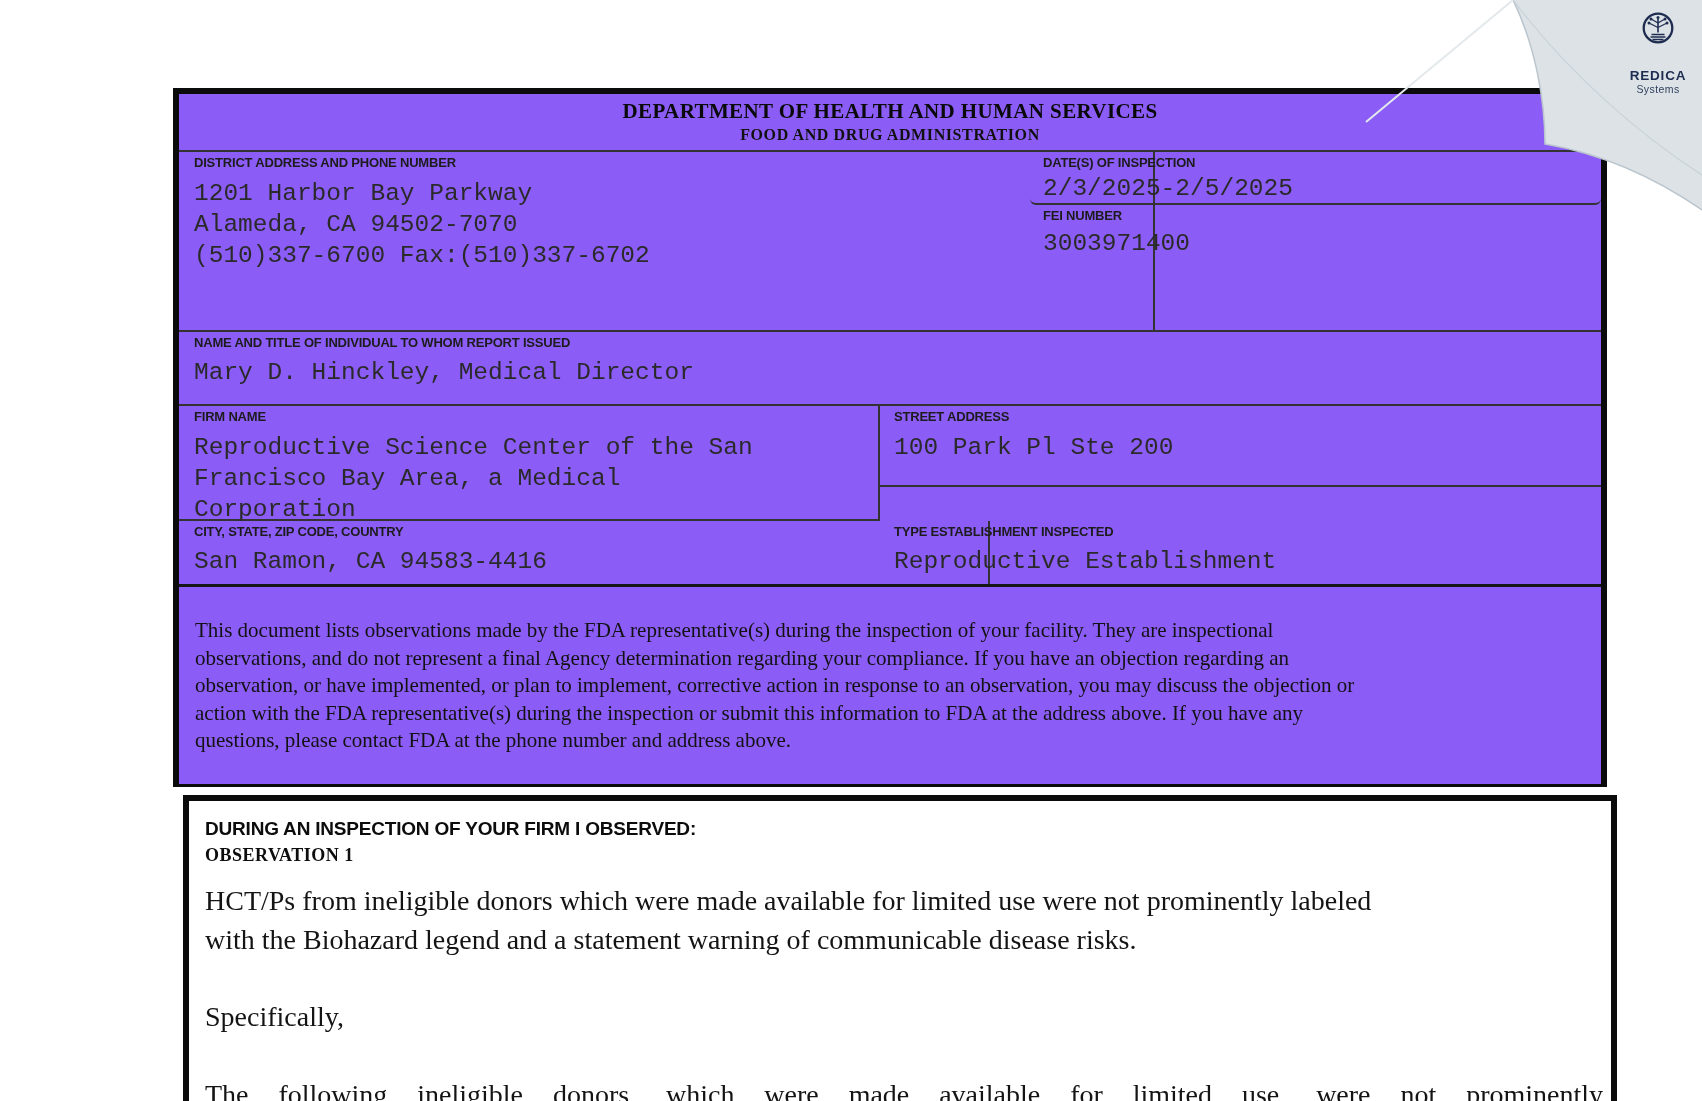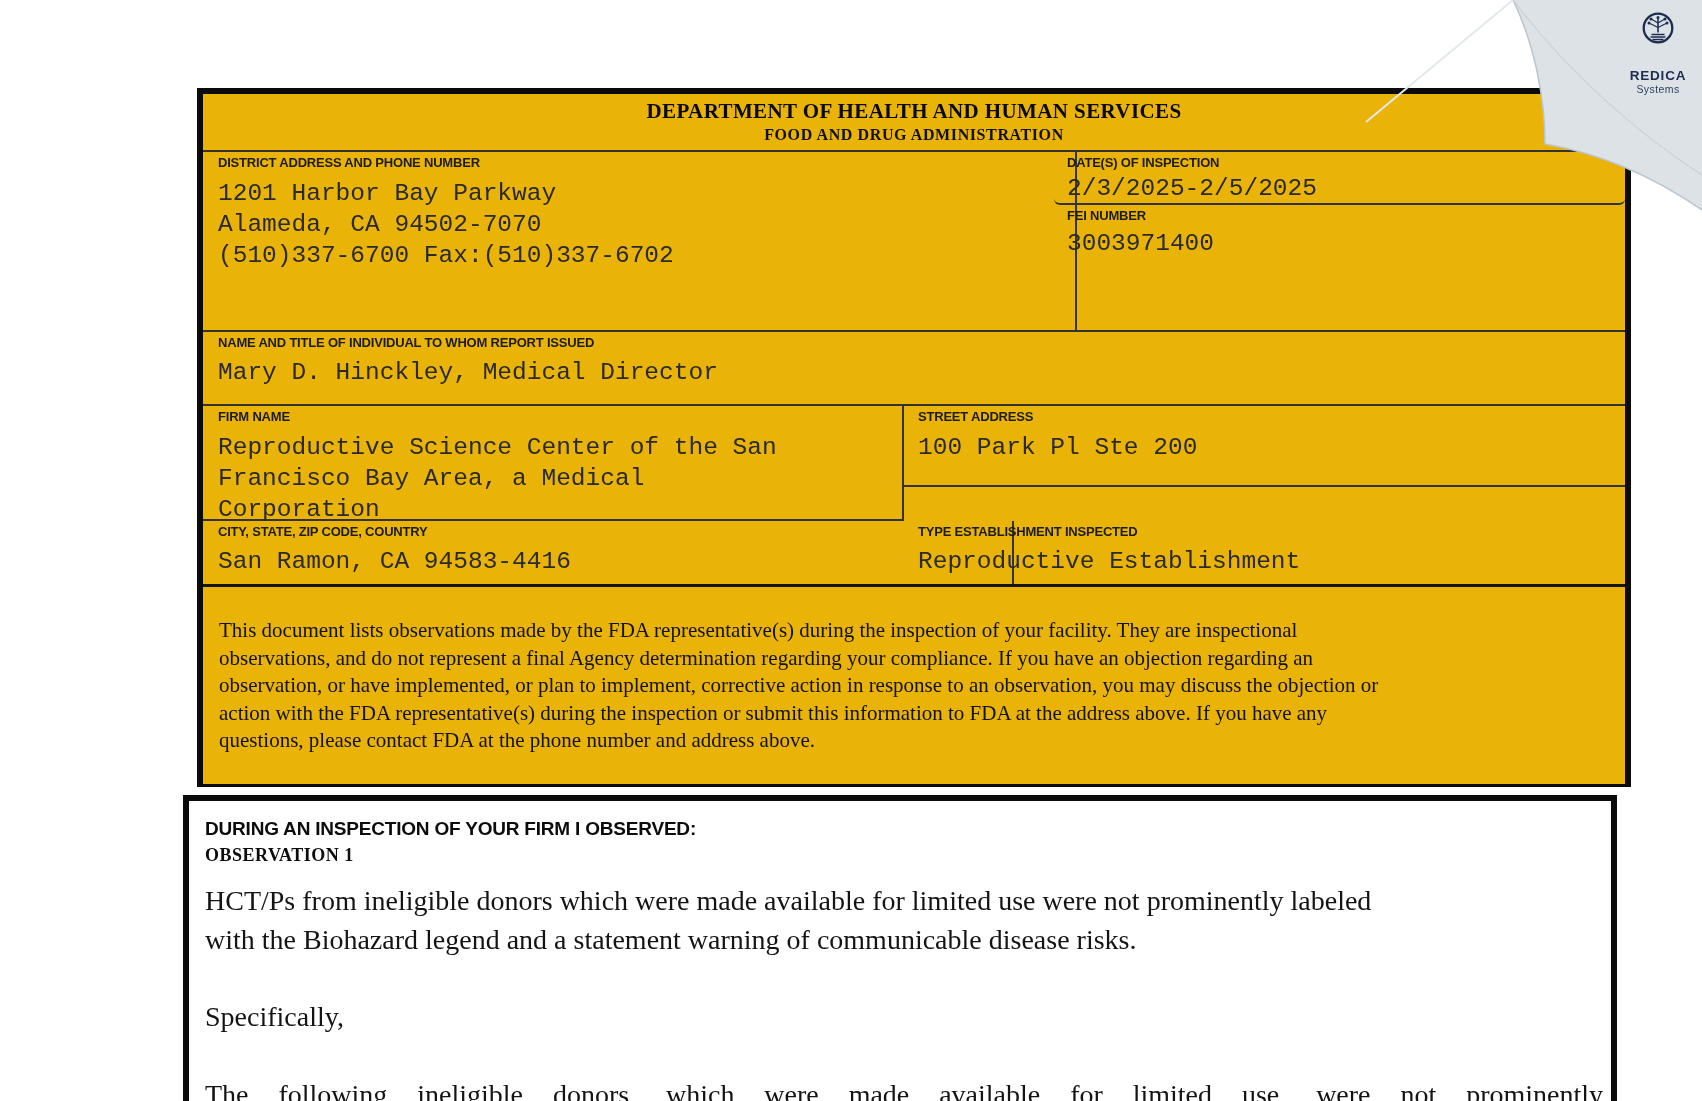--- a/index.html
+++ b/index.html
@@ -1,33 +1,33 @@
 <!DOCTYPE html>
 <html><head>
 <meta charset="utf-8">
 <style>
   html,body{margin:0;padding:0;background:#fff;}
   .screen{position:relative;width:1702px;height:1101px;overflow:hidden;background:#ffffff;
           font-family:"Liberation Sans",sans-serif;}
 
   
-  .main-box{position:absolute;left:197px;top:88px;width:1434px;height:699px;box-sizing:border-box;
-            background:#eab308;border:6px solid #0b0b0b;border-bottom-width:3px;}
+  .main-box{position:absolute;left:173px;top:88px;width:1434px;height:699px;box-sizing:border-box;
+            background:#8b5cf6;border:6px solid #0b0b0b;border-bottom-width:3px;}
   .cell{position:absolute;box-sizing:border-box;}
   .bb2{border-bottom:2px solid #333;}
   .br2{border-right:2px solid #333;}
   .bb3{border-bottom:3px solid #161616;}
 
   .c-header{left:0;top:0;width:1422px;height:58px;text-align:center;}
   .hdr-title{margin-top:5px;font-family:"Liberation Serif",serif;font-weight:700;font-size:21px;
              letter-spacing:.4px;color:#0a0a0a;}
   .hdr-sub{margin-top:2px;font-family:"Liberation Serif",serif;font-weight:700;font-size:16px;
            letter-spacing:.6px;color:#111;}
 
-  .c-district{left:0;top:58px;width:874px;height:180px;padding:4px 8px 0 15px;}
+  .c-district{left:0;top:58px;width:976px;height:180px;padding:4px 8px 0 15px;}
   .c-dates{left:851px;top:58px;width:571px;height:53px;padding:4px 16px 0 13px;border-radius:6px;}
   .c-fei{left:851px;top:111px;width:571px;height:127px;padding:4px 8px 12px 13px;}
   .c-name{left:0;top:238px;width:1422px;height:74px;padding:4px 0 0 15px;}
   .c-firm{left:0;top:312px;width:701px;height:115px;padding:4px 10px 0 15px;}
   .c-street{left:701px;top:312px;width:721px;height:81px;padding:4px 8px 0 14px;}
   .c-city{left:0;top:427px;width:811px;height:66px;padding:4px 0 0 15px;}
   .c-type{left:701px;top:427px;width:721px;height:66px;padding:4px 0 0 14px;}
 
   .f-label{font-weight:700;font-size:13px;line-height:1.1;letter-spacing:-.2px;color:#1c1c1c;}
   .f-value{font-family:"Liberation Mono",monospace;font-size:24.5px;line-height:31px;

